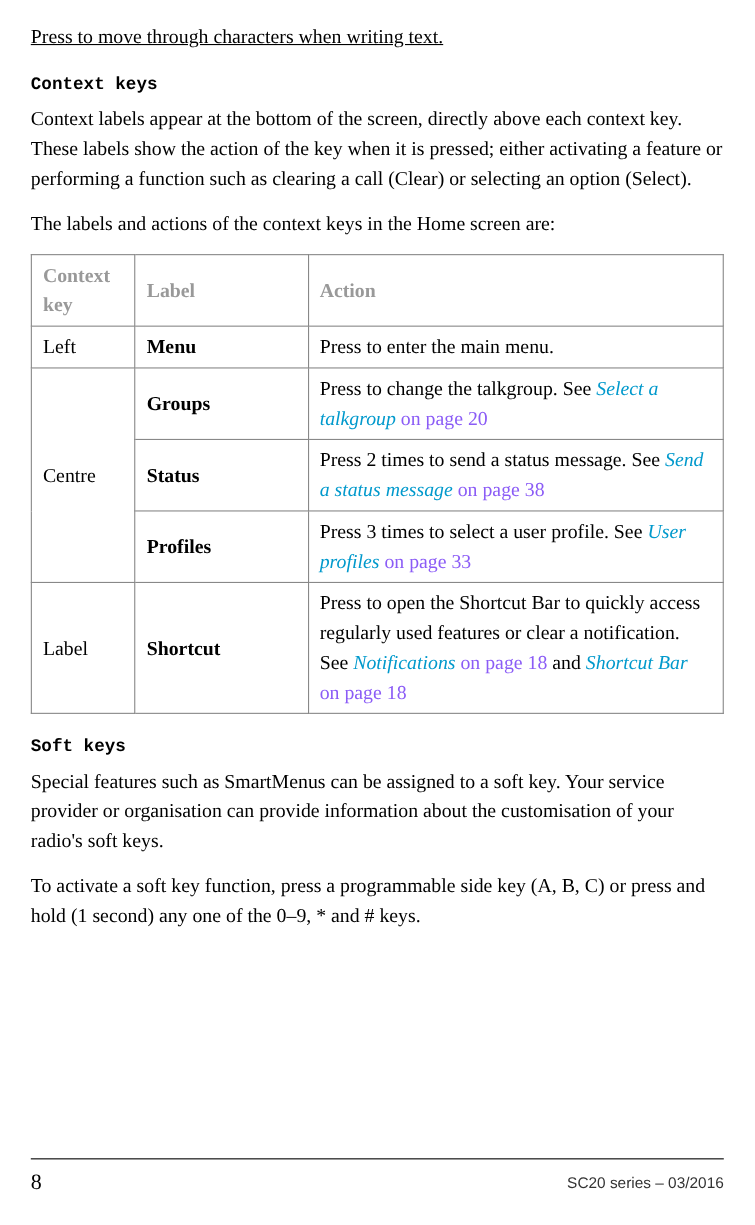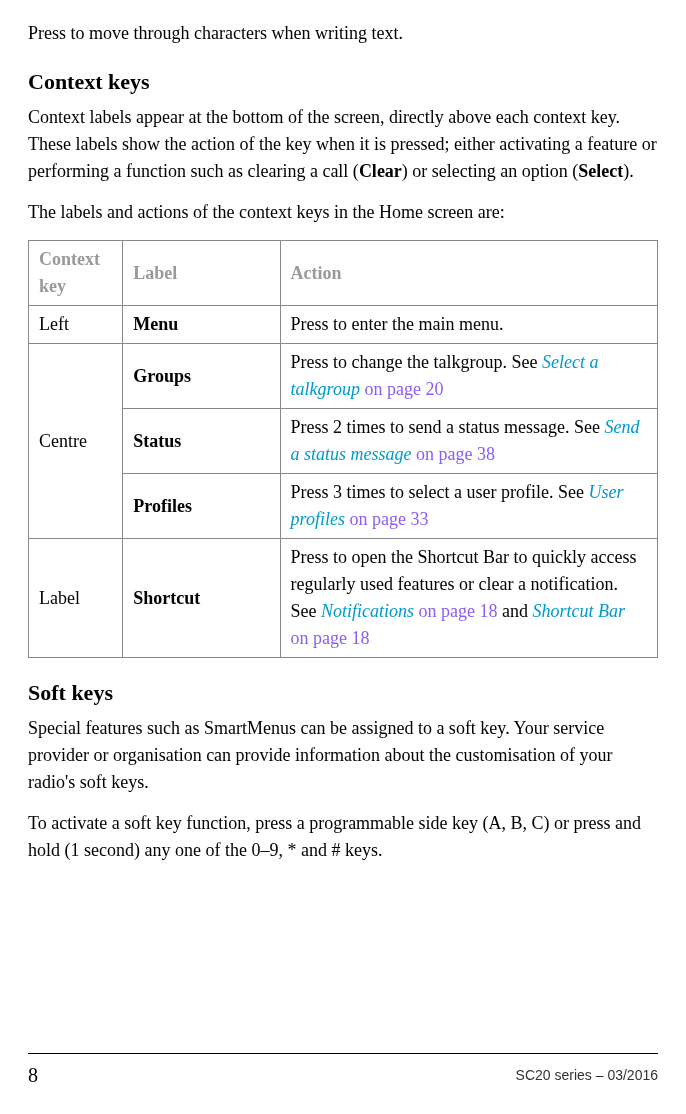--- a/index.html
+++ b/index.html
@@ -7,30 +7,30 @@
       width: 686px;
       height: 1114px;
       font-family: Georgia, 'Times New Roman', serif;
       font-size: 18px;
       line-height: 1.5;
       color: #000;
       padding: 20px 28px 20px 28px;
       position: relative;
       background: #fff;
     }
-    .intro-para { margin-bottom: 8px; }
+    .intro-para { margin-bottom: 8px; text-decoration: underline; }
     h2 {
-      font-family: Liberation Serif, serif;
+      font-family: Liberation Mono, monospace;
       font-weight: bold;
-      font-size: 22px;
+      font-size: 16px;
       margin-bottom: 6px;
       margin-top: 18px;
     }
     p { margin-bottom: 14px; }
-    .bold { font-weight: bold; }
+    .bold { font-weight: normal; }
     table {
       border-collapse: collapse;
       width: 100%;
       margin-top: 8px;
       margin-bottom: 18px;
     }
     th, td {
       border: 1px solid #888;
       padding: 5px 10px;
       text-align: left;

